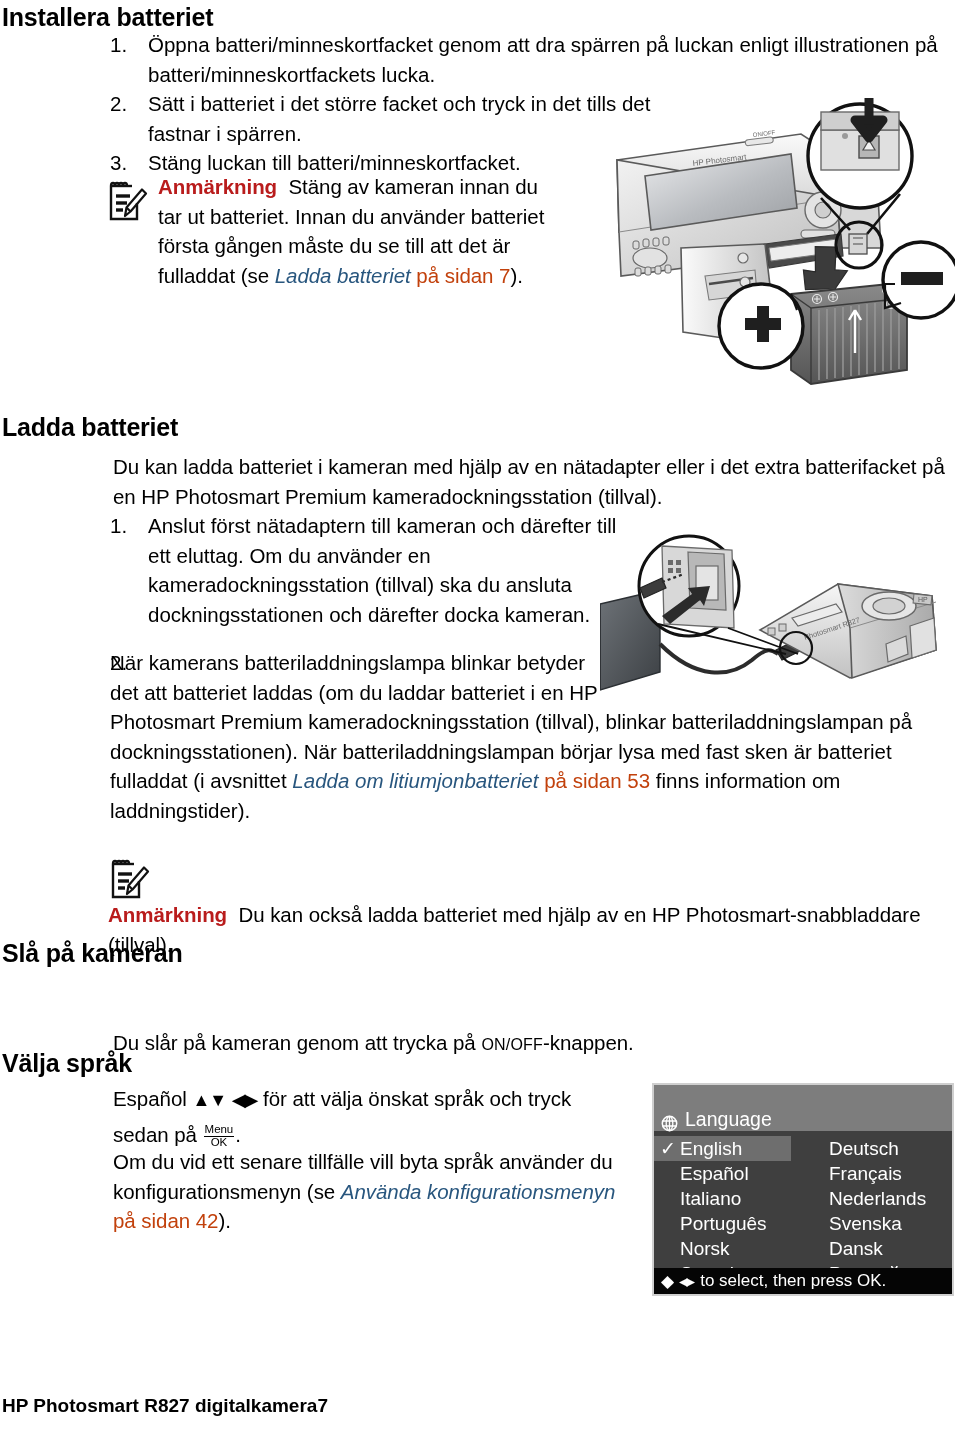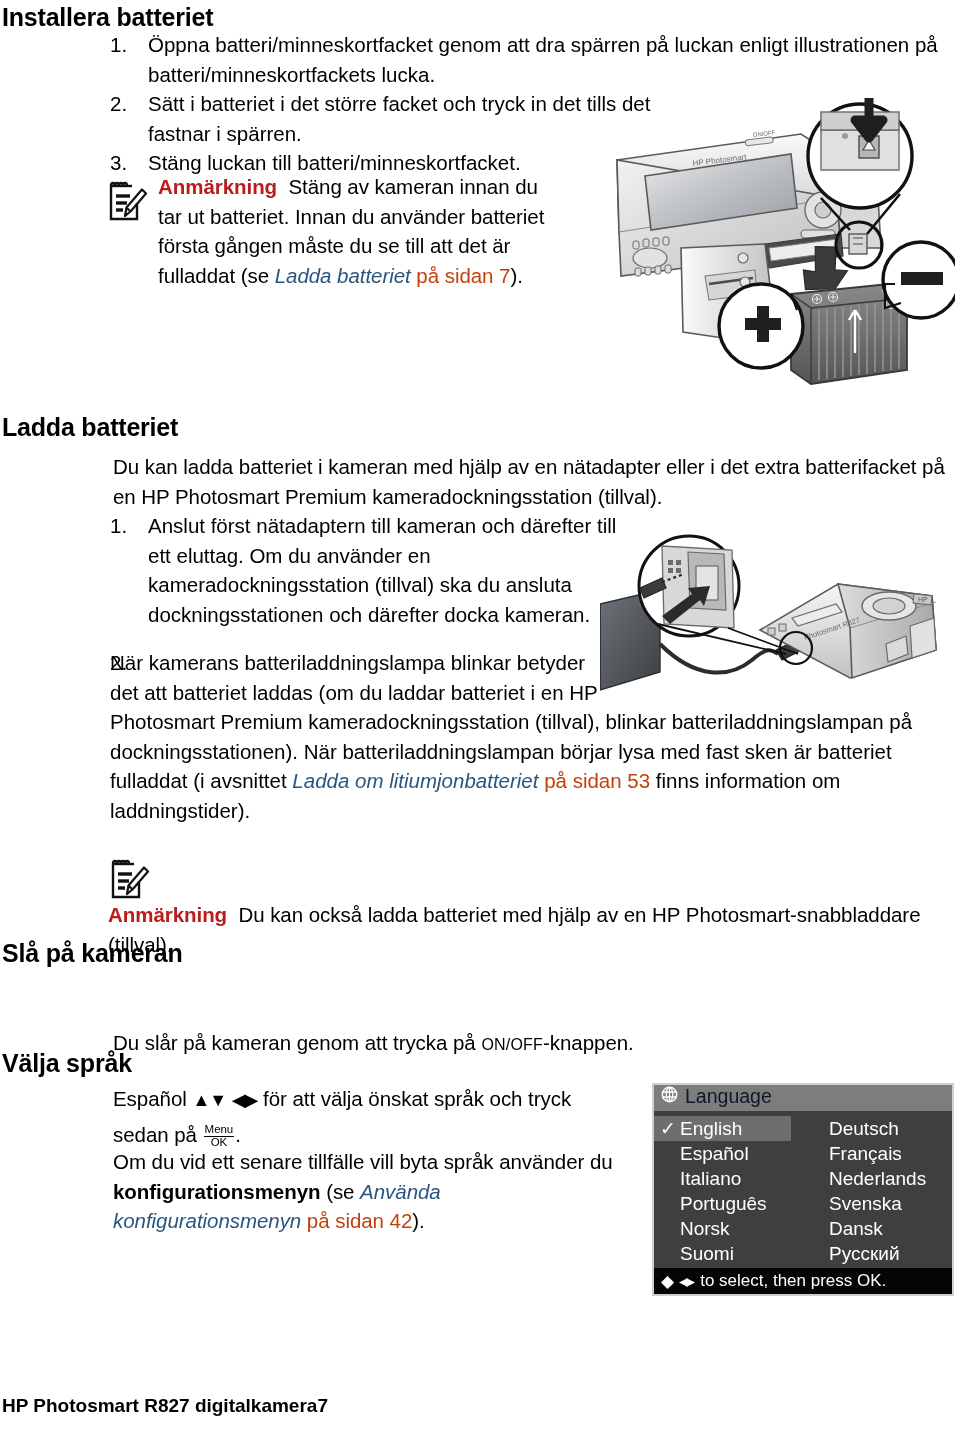--- a/index.html
+++ b/index.html
@@ -87,21 +87,21 @@
   }
 
   
   .lnk {
     color: #c2410c;
   }
   .lnk-i {
     color: #28567e;
     font-style: italic;
   }
-  .b { font-weight: bold; }
+  .b { font-weight: normal; }
   .smallcaps {
     font-size: 16px;
     letter-spacing: 0.2px;
   }
   .frac {
     display: inline-block;
     vertical-align: -0.38em;
     text-align: center;
     font-size: 11.5px;
     line-height: 11.5px;
@@ -129,27 +129,27 @@
   .lcd {
     position: absolute;
     background: #3f3f3f;
     border: 2px solid #cfcfcf;
     box-sizing: border-box;
     font-size: 19px;
     color: #ffffff;
     overflow: hidden;
   }
   .lcd-title {
-    height: 26px;
+    height: 46px;
     background: #7d7d7d;
     display: flex;
-    align-items: flex-start;
+    align-items: flex-end;
     padding-left: 7px;
     font-size: 19.5px;
-    color: #0f172a;
+    color: #ffffff;
   }
   .globe {
     width: 17px; height: 17px;
     margin-right: 7px;
     flex: 0 0 auto;
   }
   .lcd-grid {
     padding: 5px 0 2px 0;
     display: grid;
     grid-template-columns: 1fr 1fr;

